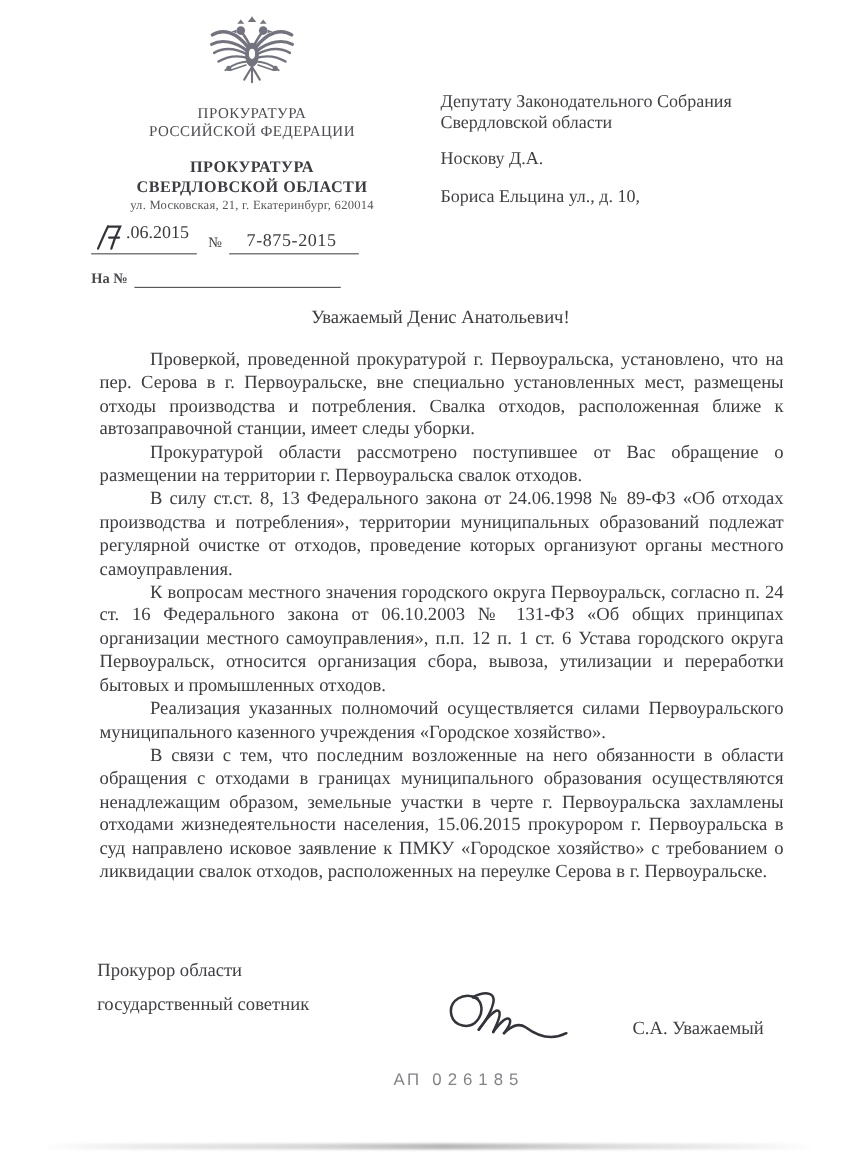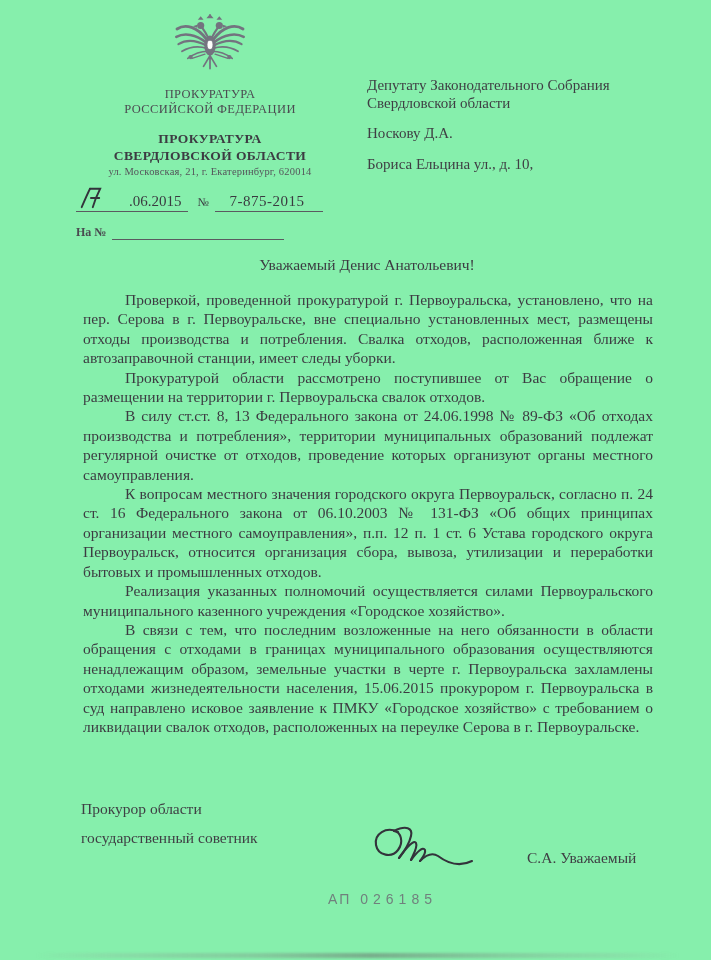--- a/index.html
+++ b/index.html
@@ -1,32 +1,32 @@
 <!DOCTYPE html>
 <html><head>
 <meta charset="utf-8">
 <style>
   * { margin:0; padding:0; box-sizing:border-box; }
   html,body { background:#e8e8e8; }
   .page {
     position:relative; width:711px; height:960px; margin:0 auto;
-    background:#86efac; overflow:hidden;
+    background:#ffffff; overflow:hidden;
     font-family:"Liberation Serif", serif; color:#3f3f44;
   }
   
   .letterhead { position:absolute; left:68px; top:14px; width:284px; text-align:center; }
   .emblem { display:block; margin:0 auto; }
   .org { margin-top:7px; font-size:12.5px; line-height:15px; letter-spacing:.4px; color:#4c4c52; }
   .dept { margin-top:13px; font-size:13.5px; line-height:17px; font-weight:bold; letter-spacing:.4px; color:#3c3c42; }
   .addr { margin-top:2px; font-size:10.5px; letter-spacing:.2px; color:#55555b; }
   .date-row {
     margin-top:9px; text-align:left; padding-left:8px;
     font-size:15px; display:flex; align-items:flex-end; color:#3a3a40;
   }
-  .useg { border-bottom:1.2px solid #5a5a60; display:inline-flex; align-items:flex-end; padding:0 6px 1px 2px;gap:24px; }
+  .useg { border-bottom:1.2px solid #5a5a60; display:inline-flex; align-items:flex-start; padding:0 6px 1px 2px; }
   .hw17 { display:inline-block; margin-right:3px; }
   .numsign { font-size:12px; margin:0 6px 2px 10px; }
   .useg2 { min-width:108px; justify-content:center; letter-spacing:.5px; }
   .na-row { margin-top:13px; text-align:left; padding-left:8px; font-size:12px; color:#4a4a50; display:flex; align-items:flex-end;font-weight:bold; }
   .blank { display:inline-block; width:172px; border-bottom:1.2px solid #5a5a60; margin-left:6px; height:13px; }
   
   .recipient { position:absolute; left:367px; top:77px; font-size:15px; line-height:17.5px; color:#3f3f44; }
   .recipient .grp { margin-bottom:13px; }
   
   .salutation { position:absolute; left:82px; width:570px; top:256px; text-align:center; font-size:15.5px; color:#3c3c42; }

